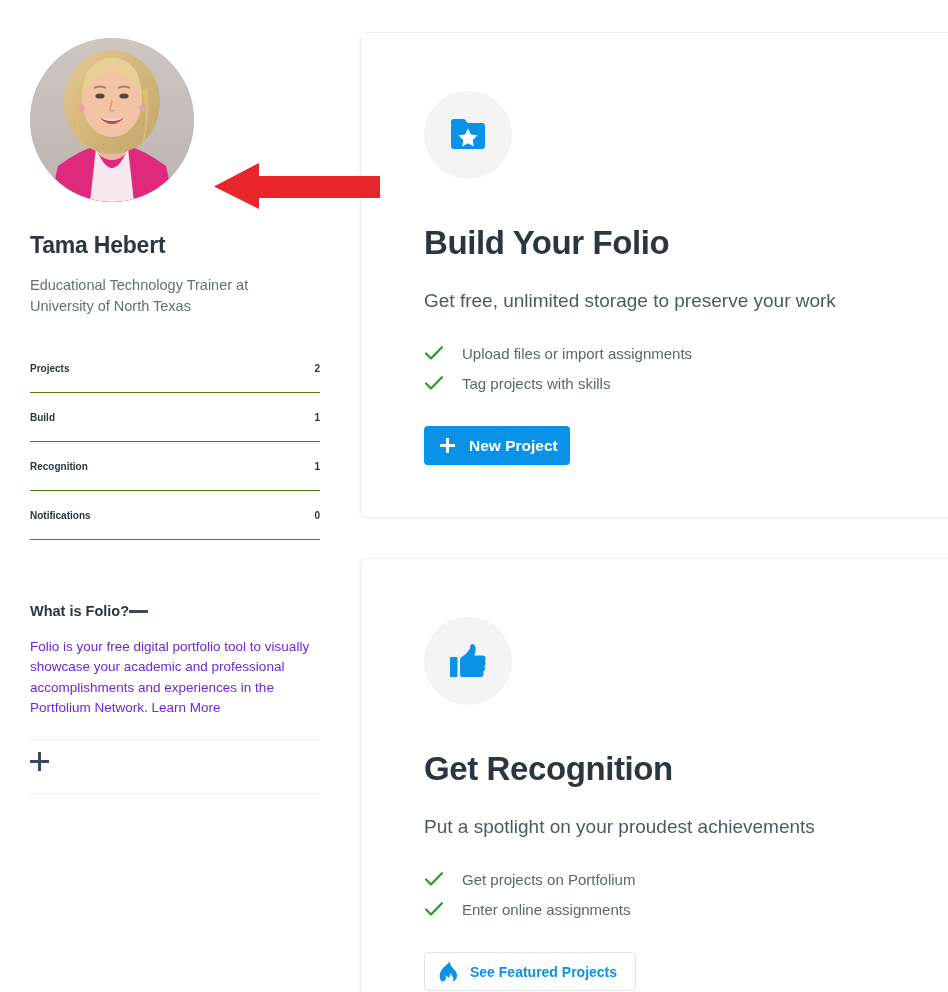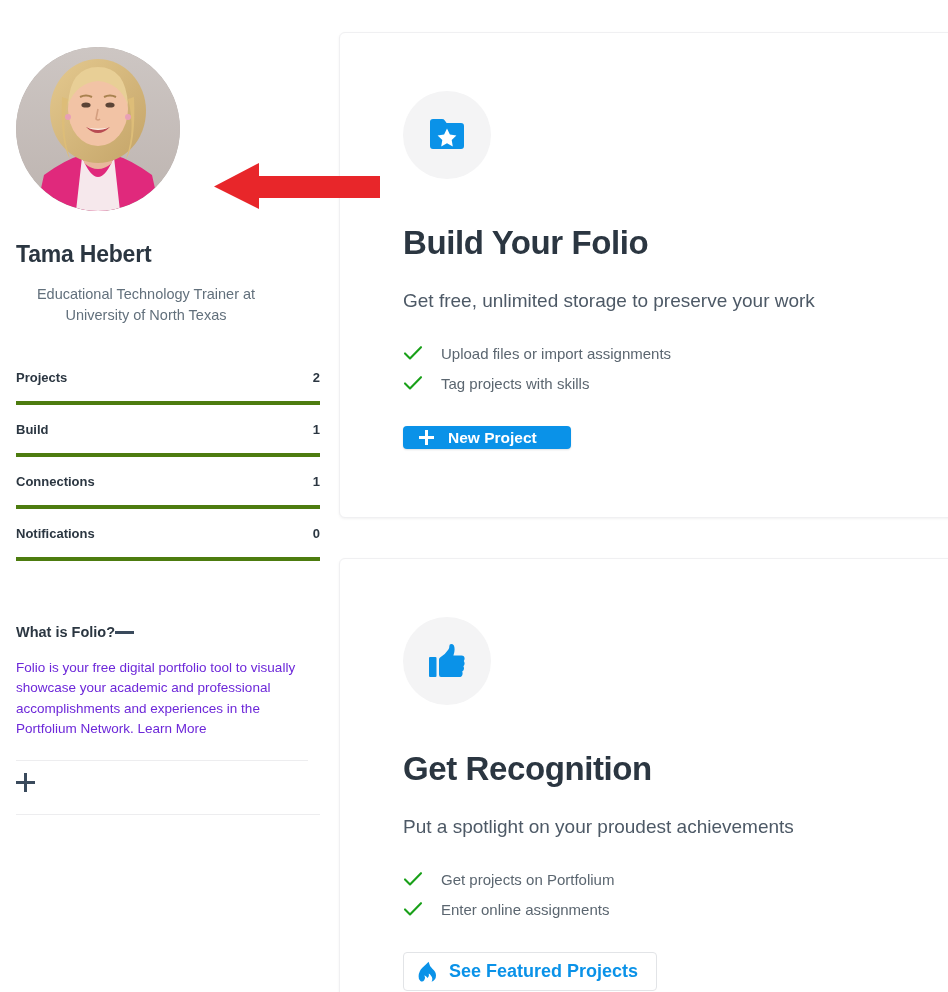--- a/index.html
+++ b/index.html
@@ -17,25 +17,25 @@
   .page {
     position: relative;
     width: 948px;
     height: 992px;
   }
 
   
   .sidebar {
     position: absolute;
     left: 0;
-    top: 16px;
+    top: 7px;
     width: 360px;
     height: 844px;
     box-sizing: border-box;
-    padding: 31px 40px 0 16px;
+    padding: 31px 40px 0 30px;
   }
   .avatar {
     width: 164px;
     height: 164px;
     border-radius: 50%;
     overflow: hidden;
     position: relative;
     background: #b9b1ae;
   }
   .avatar svg { display: block; }
@@ -47,33 +47,32 @@
     color: #2b3641;
     letter-spacing: -0.2px;
     line-height: 1.2;
   }
   .profile-headline {
     margin-top: 11px;
     font-size: 14.5px;
     color: #62707c;
     line-height: 1.42;
     max-width: 260px;
-    text-align: center;
   }
 
   .stats {
     margin-top: 28px;
   }
   .stat-row {
     display: flex;
     align-items: center;
     justify-content: space-between;
     height: 48px;
-    border-bottom: 4px solid #4d7c0f;
-    font-size: 13px;
+    border-bottom: 1px solid #4d7c0f;
+    font-size: 10px;
   }
   .stat-row:last-child { }
   .stat-label {
     font-weight: bold;
     color: #2b3641;
   }
   .stat-value {
     font-weight: bold;
     color: #2b3641;
   }
@@ -129,21 +128,21 @@
     max-width: 292px;
   }
   .faq-sep {
     border-bottom: 1px solid #ededef;
     margin-top: 22px;
   }
 
   
   .main {
     position: absolute;
-    left: 338px;
+    left: 359px;
     top: 0;
     width: 589px;
     height: 992px;
   }
   .card {
     position: absolute;
     left: 1px;
     width: 640px;
     background: #ffffff;
     border: 1px solid #f0f0f2;
@@ -194,22 +193,22 @@
     display: flex;
     align-items: center;
     margin-right: 12px;
   }
   .bullet-text { line-height: 1; }
 
   .btn-primary {
     margin-top: 28px;
     display: inline-flex;
     align-items: center;
-    height: 23px;
-    padding: 0 34px 0 16px;
+    height: 39px;
+    padding: 0 12px 0 16px;
     background: #0a92e8;
     border: none;
     border-radius: 4px;
     color: #ffffff;
     font-size: 15.5px;
     font-weight: bold;
     font-family: "Liberation Sans", sans-serif;
     cursor: pointer;
     box-shadow: 0 1px 2px rgba(0,0,0,0.12);
   }
@@ -238,21 +237,21 @@
   .btn-secondary {
     margin-top: 28px;
     display: inline-flex;
     align-items: center;
     height: 39px;
     padding: 0 18px 0 14px;
     background: #ffffff;
     border: 1px solid #e2e4e7;
     border-radius: 4px;
     color: #0a92e8;
-    font-size: 18px;
+    font-size: 14px;
     font-weight: bold;
     font-family: "Liberation Sans", sans-serif;
     cursor: pointer;
     justify-content: flex-end;
   }
   .btn-secondary .flame {
     margin-right: 12px;
     display: flex;
     align-items: center;
   }
@@ -329,21 +328,21 @@
     <div class="stats">
       <div class="stat-row">
         <span class="stat-label">Projects</span>
         <span class="stat-value">2</span>
       </div>
       <div class="stat-row">
         <span class="stat-label">Build</span>
         <span class="stat-value">1</span>
       </div>
       <div class="stat-row">
-        <span class="stat-label">Connections</span>
+        <span class="stat-label">Recognition</span>
         <span class="stat-value">1</span>
       </div>
       <div class="stat-row">
         <span class="stat-label">Notifications</span>
         <span class="stat-value">0</span>
       </div>
     </div>
 
     <div class="faq">
 

